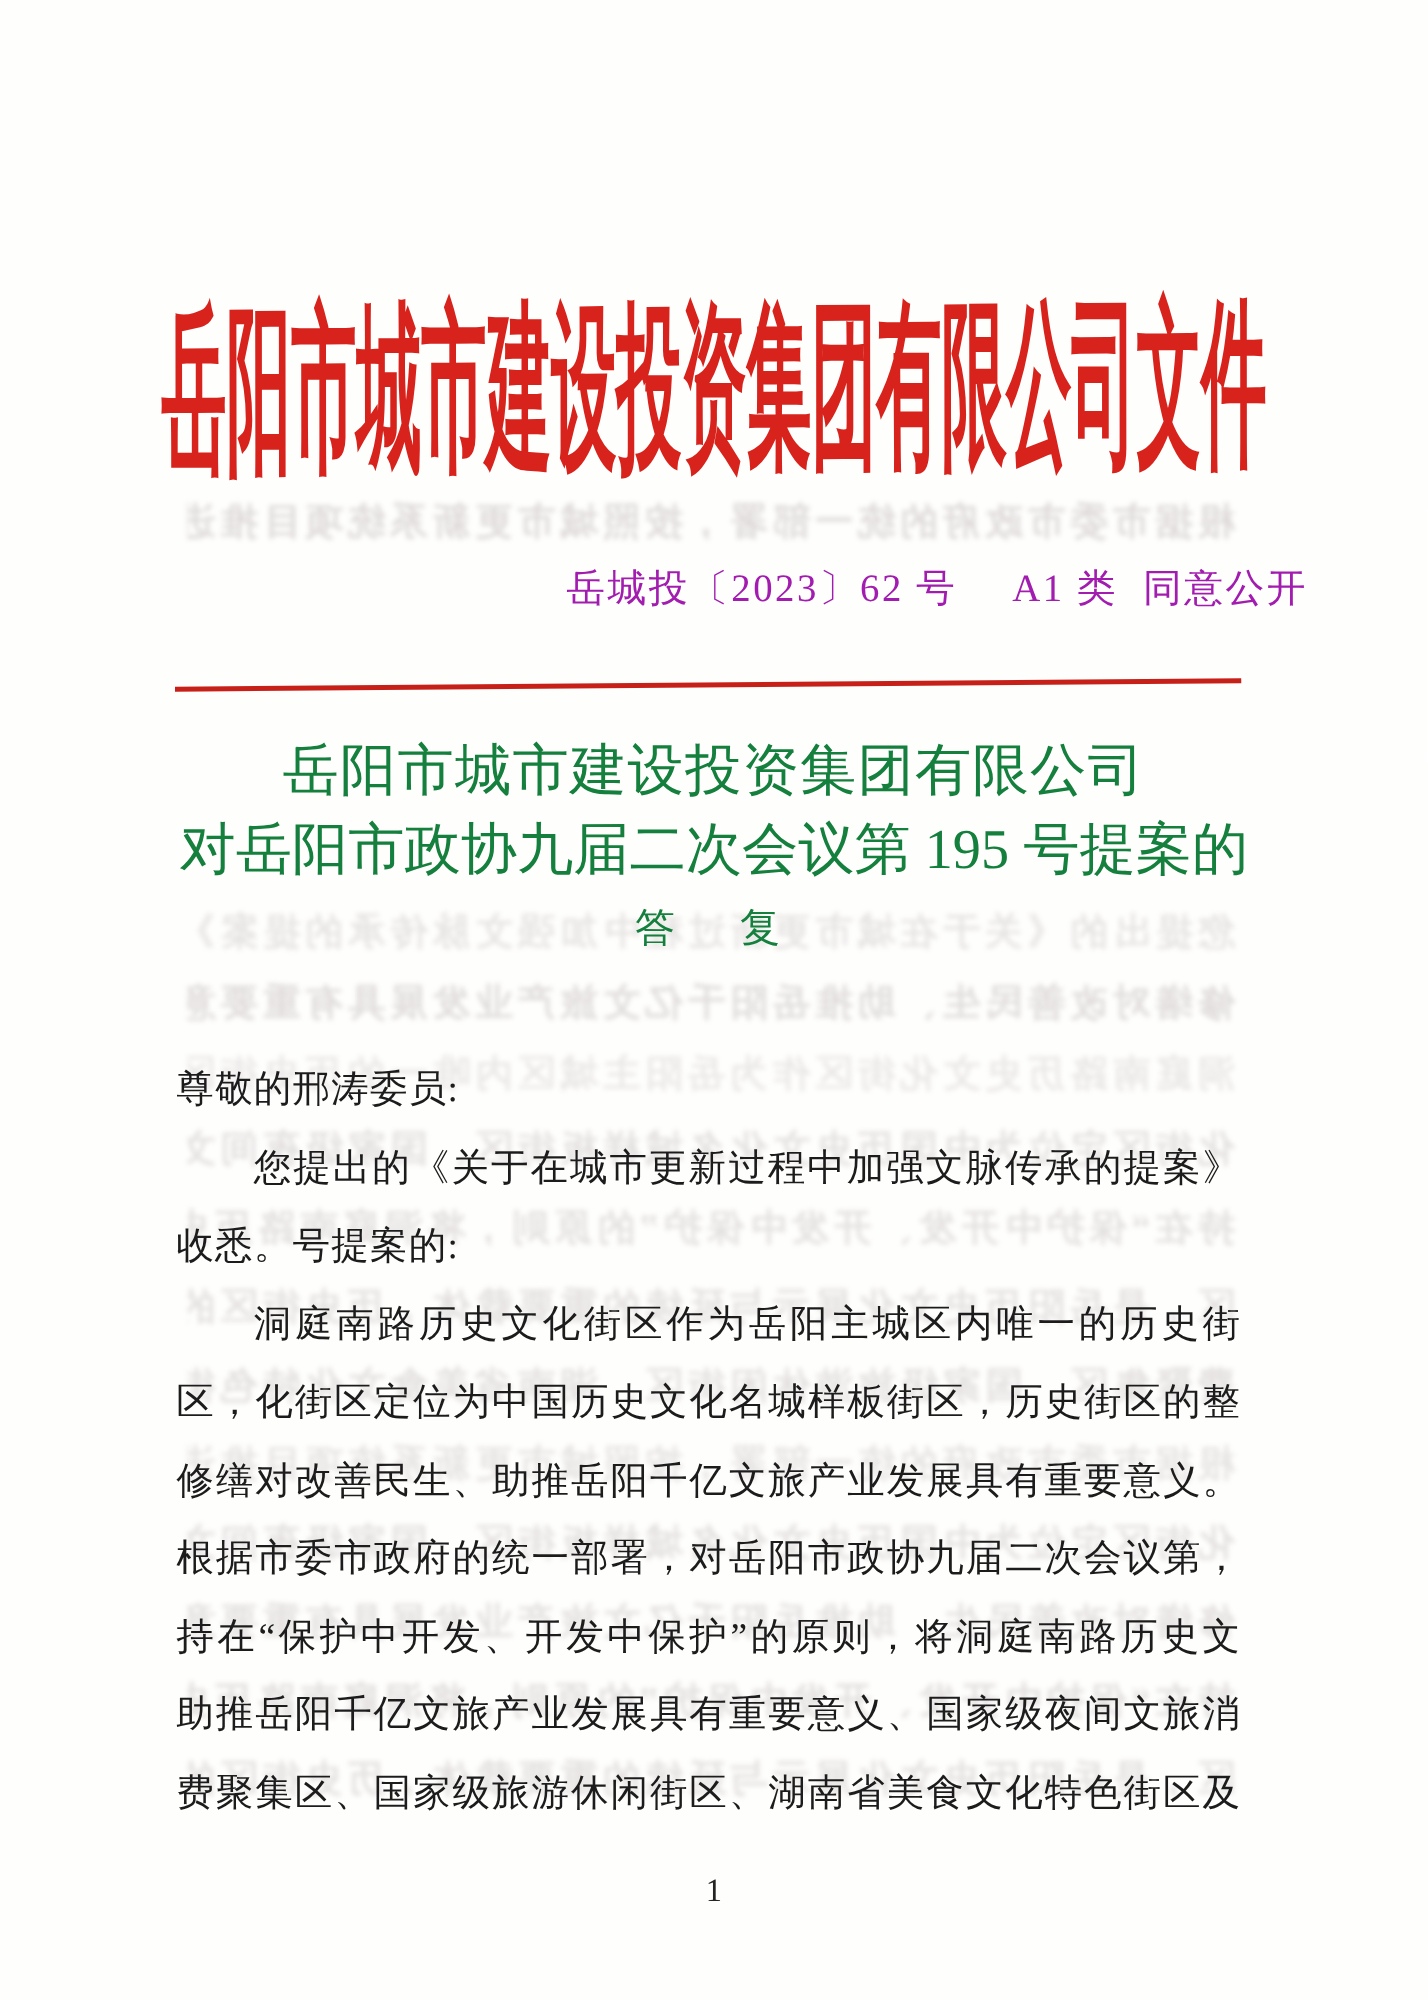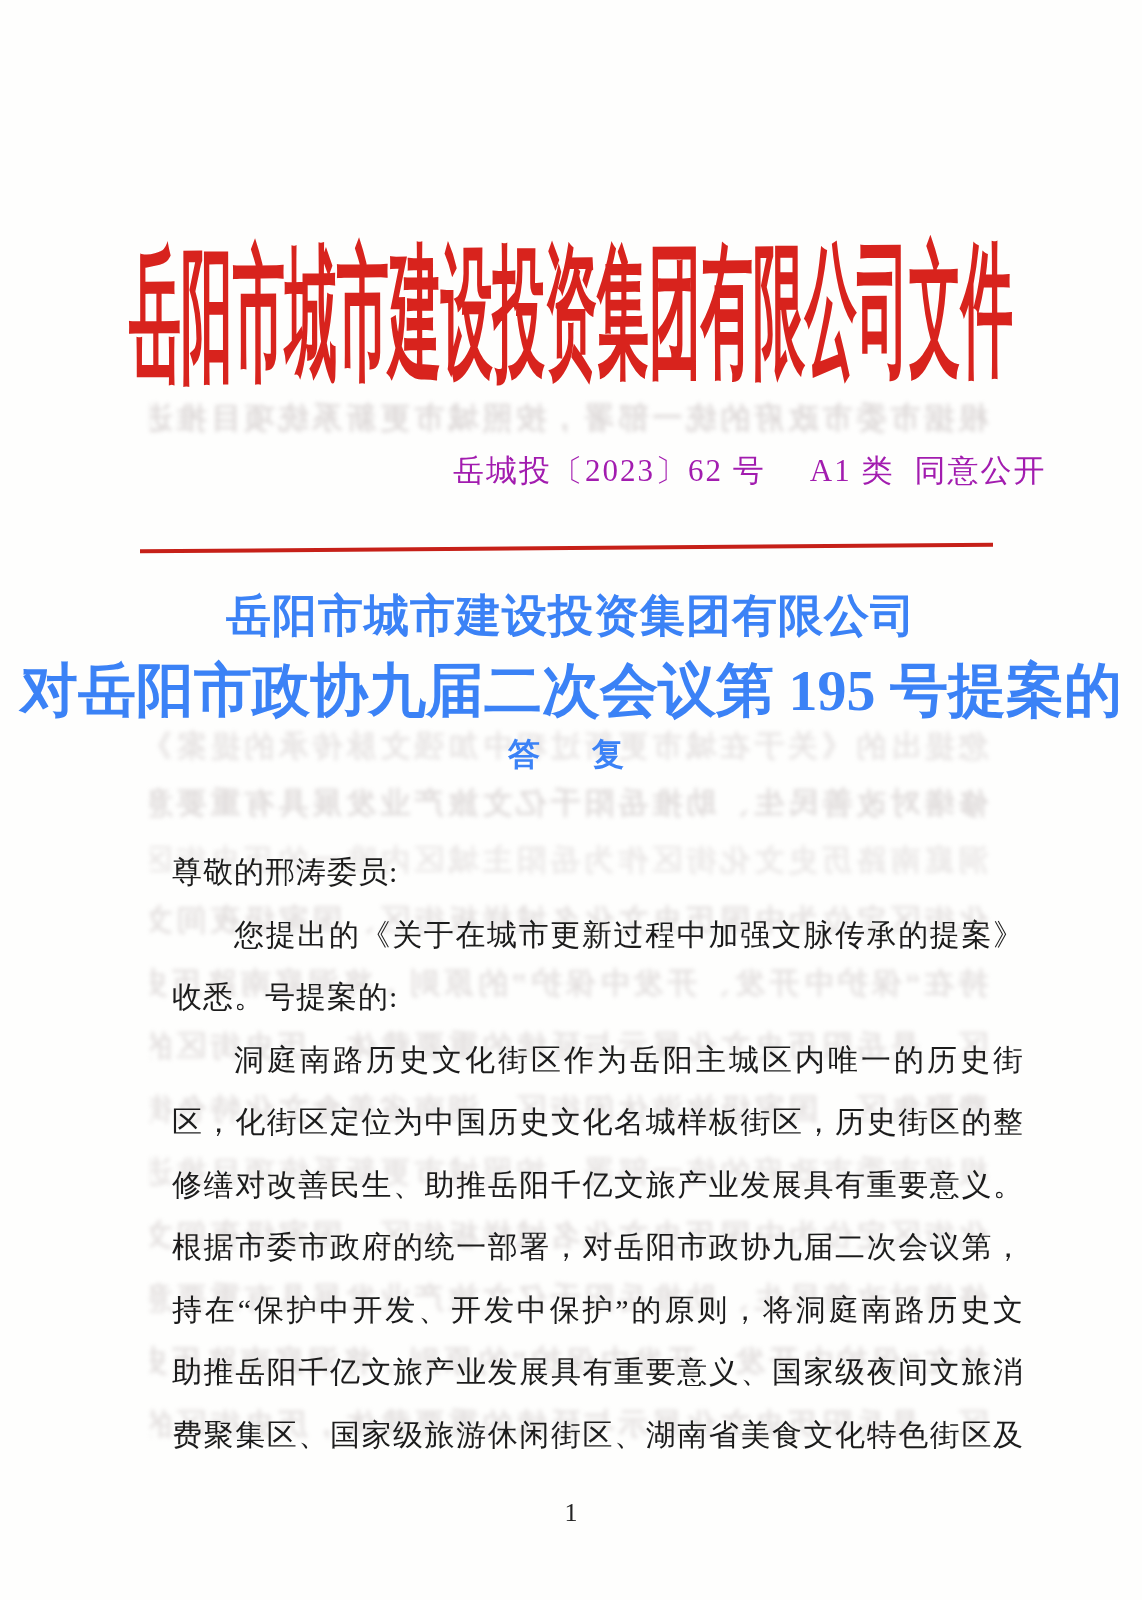--- a/index.html
+++ b/index.html
@@ -26,26 +26,26 @@
     white-space:nowrap; color:#a21caf; letter-spacing:2px;
   }
   .doc-number-row .cls { margin-left:44px; }
   .doc-number-row .pub { margin-left:20px; }
   .red-rule {
     position:absolute; top:546px; left:140px; width:853px; height:4px;
     transform:rotate(-0.45deg);
   }
   .doc-title {
     position:absolute; top:585px; left:0; width:1142px; text-align:center;
-    font-weight:700; color:#3b82f6;
+    font-weight:400; color:#15803d;
   }
   .doc-title .t1 { font-size:45px; line-height:62px; letter-spacing:1px; }
-  .doc-title .t2 { font-size:58px; line-height:64px;margin-top:12px; }
+  .doc-title .t2 { font-size:45px; line-height:64px; }
   .doc-title .t3 { font-size:32px; line-height:62px; letter-spacing:10px; white-space:pre; }
-  .body-block { position:absolute; top:841px; left:141px; width:852px; color:#1c1c1c;margin-left:31px; }
+  .body-block { position:absolute; top:841px; left:141px; width:852px; color:#1c1c1c; }
   .body-line {
     font-size:30px; height:62.5px; line-height:62.5px; overflow:hidden;
     letter-spacing:1px;
   }
   .body-line.fill { text-align:justify; text-align-last:justify; }
   .body-line.indent { text-indent:62px; }
   .page-num {
     position:absolute; top:1498px; left:0; width:1142px; text-align:center;
     font-size:26px; color:#242424;
   }

